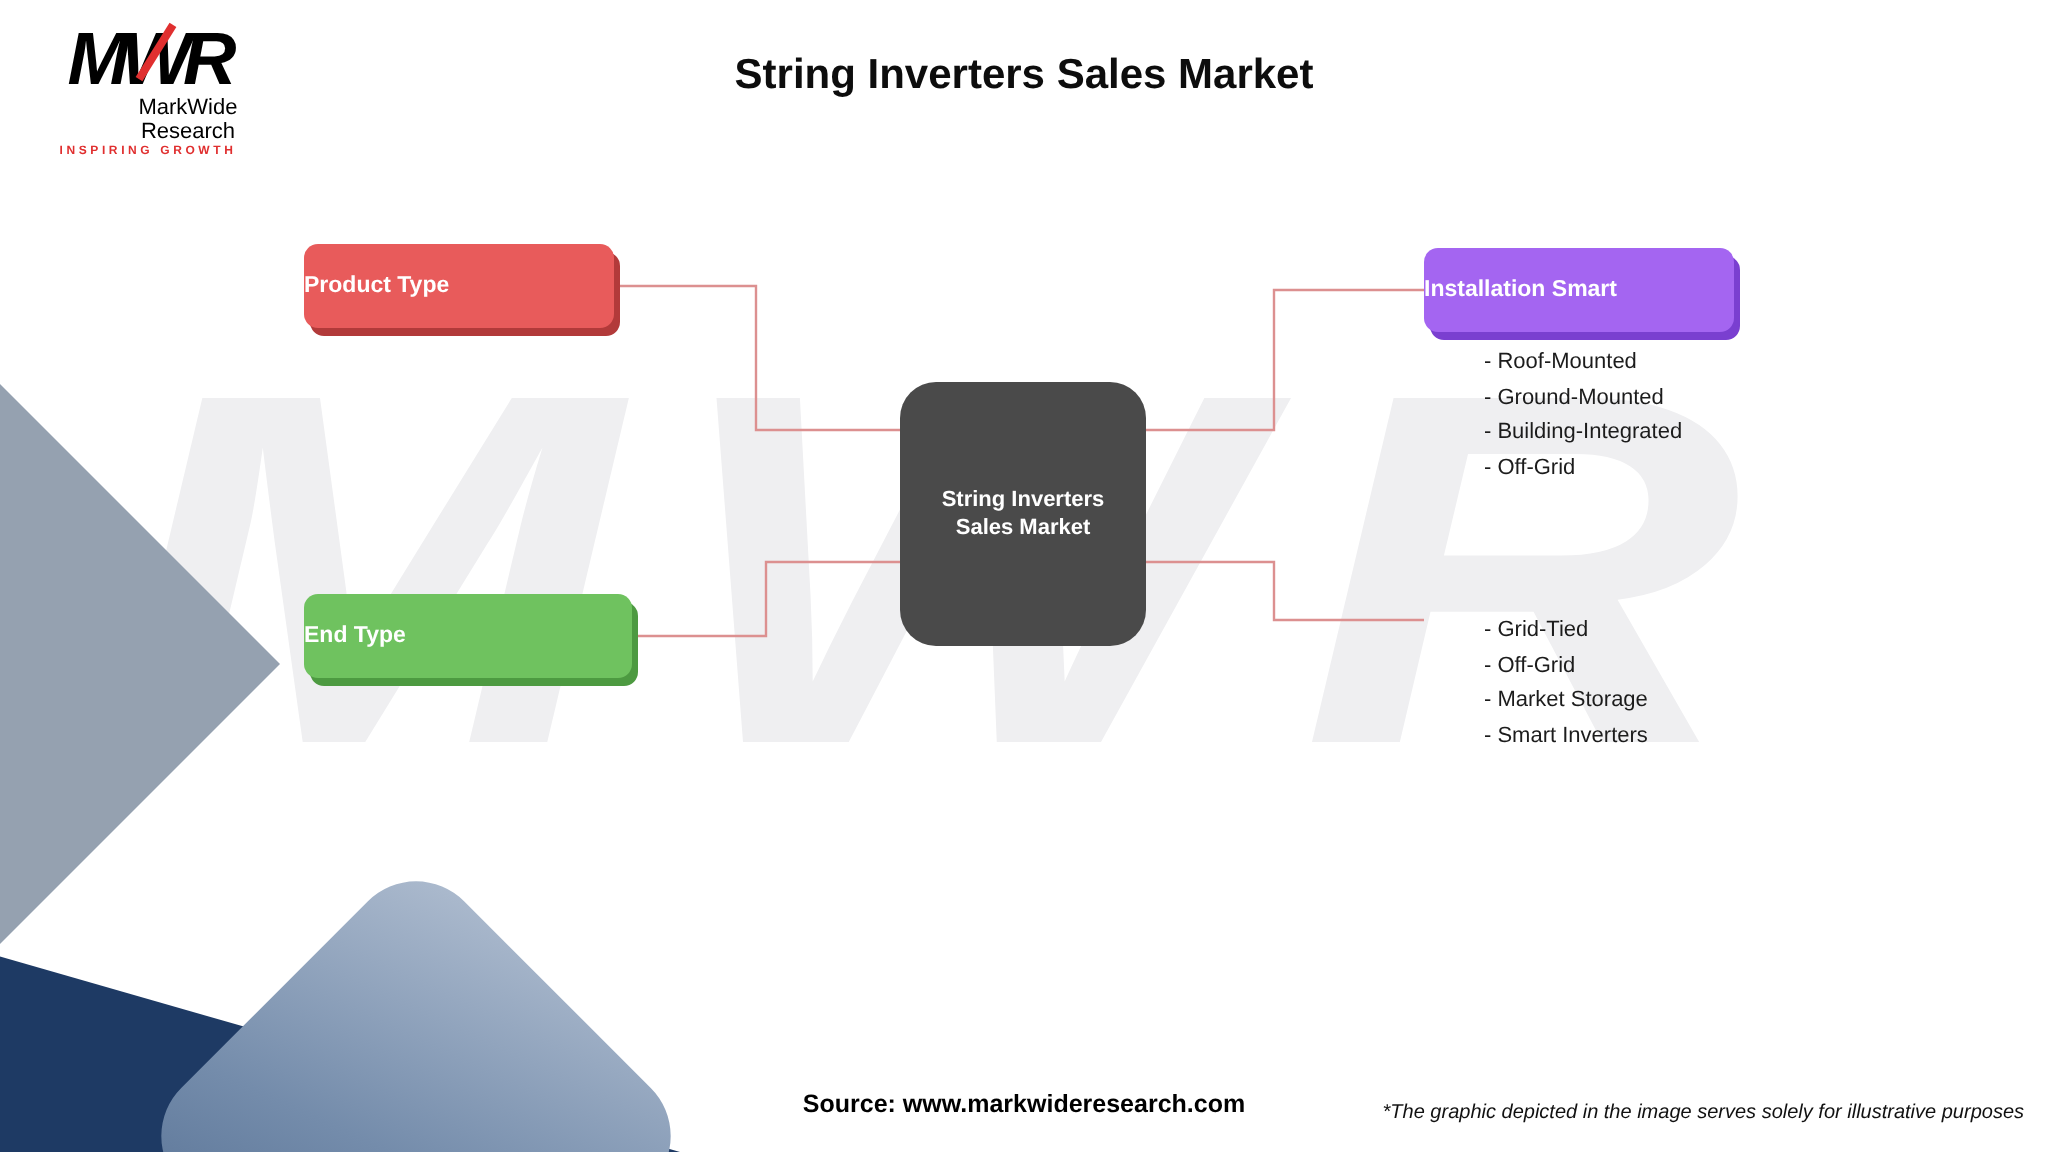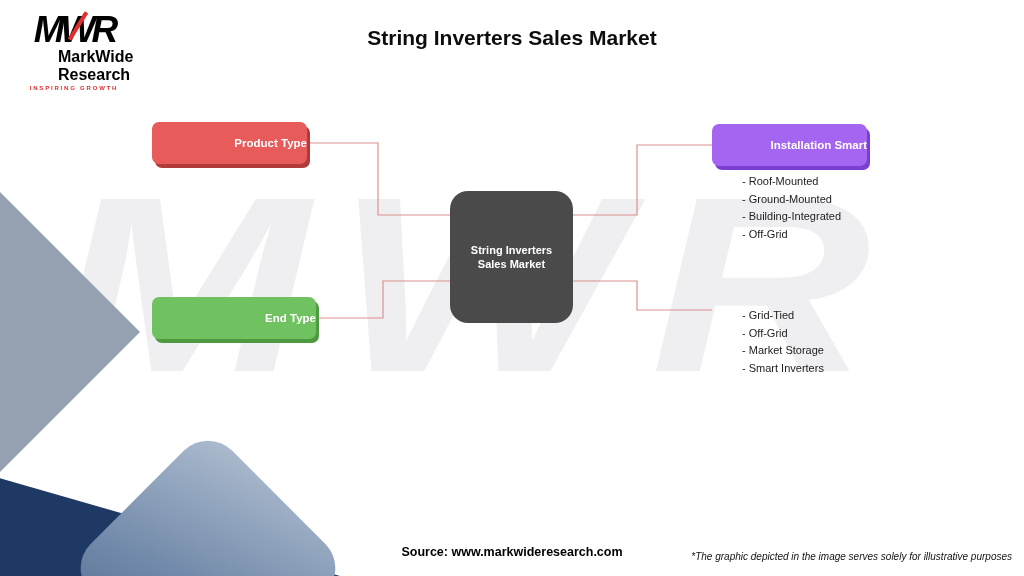--- a/index.html
+++ b/index.html
@@ -37,31 +37,31 @@
   }
   .logo{position:absolute;left:18px;top:12px;width:112px;text-align:center;z-index:2;}
   .logo-mwr{
     position:relative;font-size:37px;font-weight:800;font-style:italic;
     letter-spacing:-4px;line-height:.95;color:#000;
   }
   .logo-accent{
     position:absolute;left:44px;top:12px;width:32px;height:4px;background:#e02f2f;
     transform:rotate(-58deg);
   }
-  .logo-name{font-size:16px;font-weight:bold;color:#000;margin-top:1px;margin-left:40px;}
+  .logo-name{font-size:11px;font-weight:normal;color:#000;margin-top:1px;margin-left:40px;}
   .logo-tag{font-size:6px;font-weight:bold;color:#e02f2f;letter-spacing:1.8px;margin-top:1px;}
   .center-node{
     position:absolute;left:450px;top:191px;width:123px;height:132px;z-index:2;
     background:var(--bg,#4a4a4a);border-radius:18px;box-sizing:border-box;padding:0 12px;
     display:flex;align-items:center;justify-content:center;text-align:center;
     color:#fff;font-size:11px;font-weight:bold;line-height:1.3;
   }
   .cat{position:absolute;z-index:2;}
   .cat-head{
-    height:42px;border-radius:7px;display:flex;align-items:center;justify-content:flex-end;
+    height:42px;border-radius:7px;display:flex;align-items:center;justify-content:flex-start;
     color:#fff;font-weight:bold;font-size:11.5px;
     background:var(--bg,#999);box-shadow:3px 4px 0 var(--shadow,rgba(0,0,0,.3));
   }
   .cat-list{
     list-style:none;padding:0;font-size:11px;color:#1c1c1c;line-height:17.5px;
   }
   .footer-source{
     position:absolute;left:0;top:545px;width:100%;text-align:center;z-index:2;
     font-size:12.5px;font-weight:bold;color:#000;
   }

